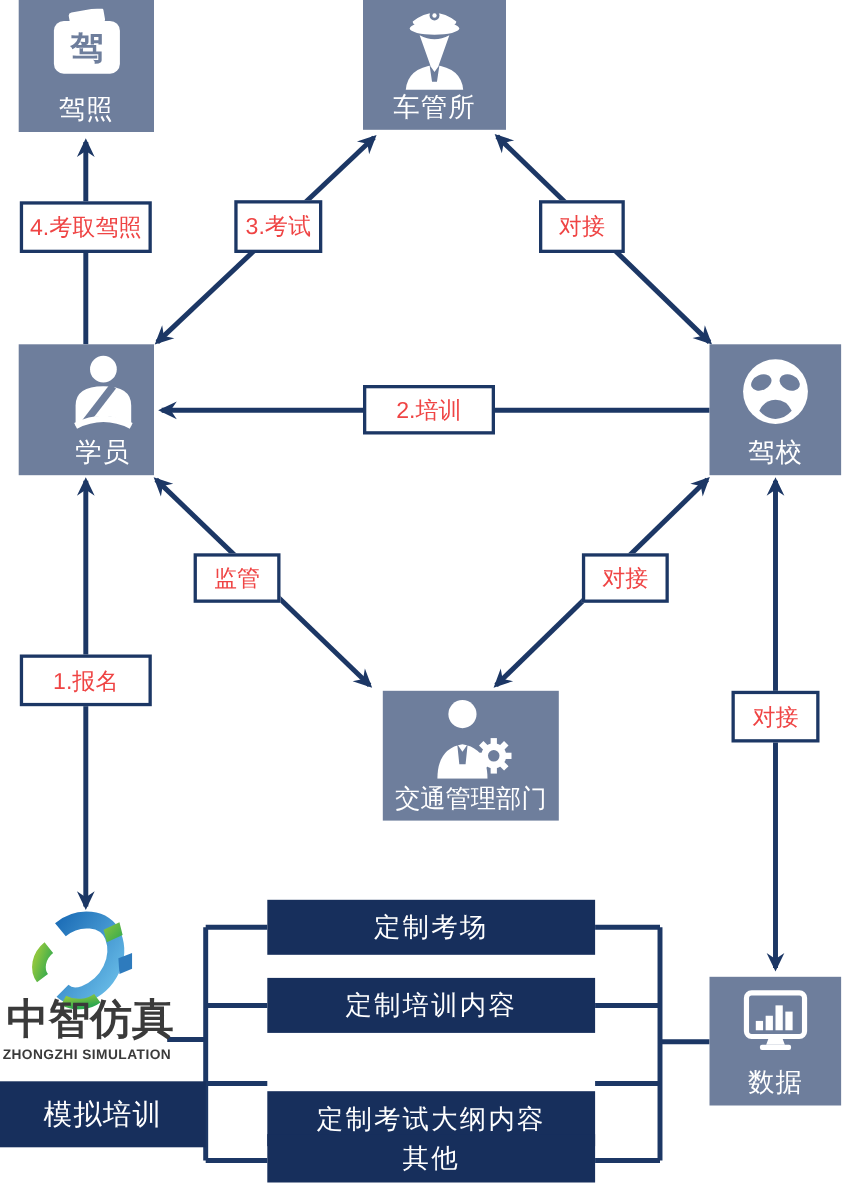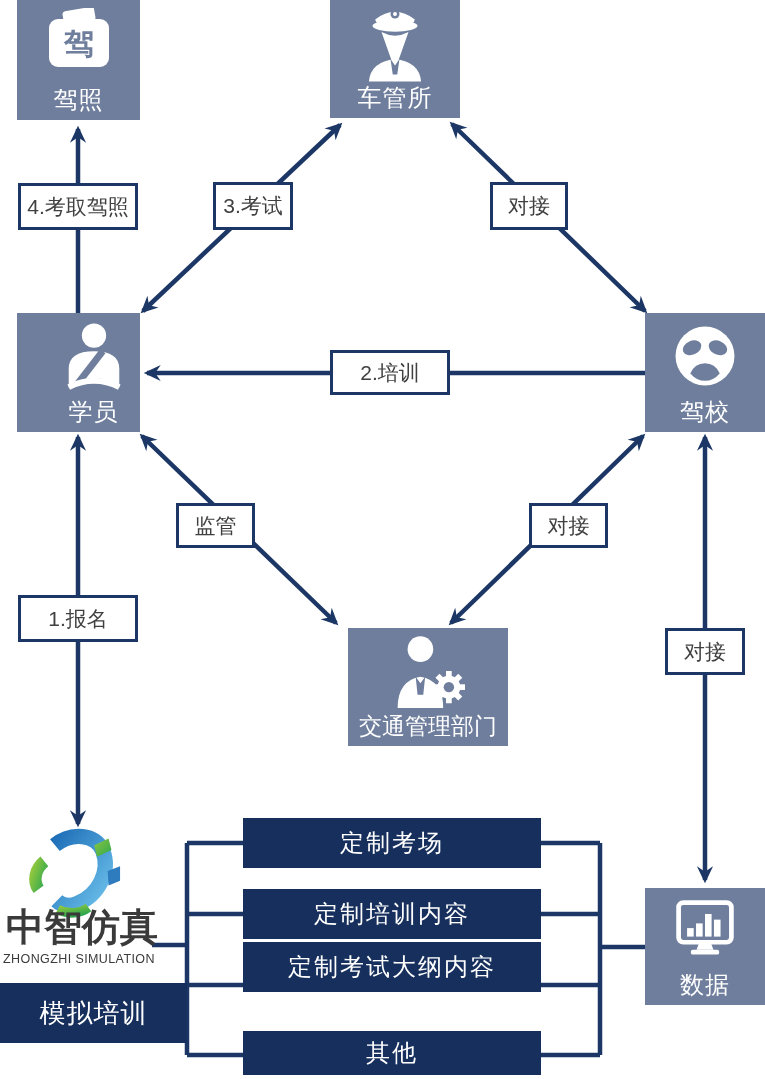--- a/index.html
+++ b/index.html
@@ -10,41 +10,41 @@
   .connectors{position:absolute;left:0;top:0;width:765px;height:1079px;}
   .node{
     position:absolute;background:#6e7e9c;color:#ffffff;
     display:flex;flex-direction:column;align-items:center;justify-content:flex-end;
     box-sizing:border-box;padding-bottom:7px;
   }
   .node .icon-wrap{flex:1;display:flex;align-items:center;justify-content:center;width:100%;}
   .node .node-label{font-size:24px;line-height:1.1;letter-spacing:1px;white-space:nowrap;}
   .node-traffic .node-label{font-size:23px;letter-spacing:0;}
   .edge-label{
-    position:absolute;background:#ffffff;border:3px solid #1c3765;color:#404040;
+    position:absolute;background:#ffffff;border:3px solid #1c3765;color:#ef4444;
     display:flex;align-items:center;justify-content:center;
     font-size:21px;box-sizing:border-box;white-space:nowrap;
   }
   .solution{
     position:absolute;left:243px;width:298px;background:#172f5c;color:#ffffff;
     display:flex;align-items:center;justify-content:center;
     font-size:24px;letter-spacing:2px;
   }
   .tagline{
     position:absolute;left:0;top:983px;width:187px;height:60px;background:#172f5c;color:#ffffff;
     display:flex;align-items:center;justify-content:center;font-size:26px;letter-spacing:1px;
   }
   .logo-icon{position:absolute;left:22px;top:826px;}
   .logo-title{
     position:absolute;left:0;top:906px;width:158px;text-align:right;
     font-size:38px;font-weight:bold;color:#3a3a3a;line-height:1.15;white-space:nowrap;
   }
   .logo-sub{
     position:absolute;left:0;top:952px;width:158px;text-align:center;
-    font-size:12.5px;font-weight:normal;color:#3a3a3a;letter-spacing:0.4px;white-space:nowrap;
+    font-size:12.5px;font-weight:bold;color:#3a3a3a;letter-spacing:0.4px;white-space:nowrap;
   }
 </style>
 </head>
 <body>
 
 <div class="canvas">
 
   <svg class="connectors" viewBox="0 0 765 1079">
     <defs>
       <marker id="ah" viewBox="0 0 12 12" refX="9.5" refY="6" markerWidth="4.3" markerHeight="4.3" orient="auto-start-reverse">
@@ -156,21 +156,21 @@
   <div class="edge-label" style="left:213px;top:182px;width:80px;height:48px;">3.考试</div>
   <div class="edge-label" style="left:490px;top:182px;width:78px;height:48px;">对接</div>
   <div class="edge-label" style="left:330px;top:350px;width:120px;height:45px;">2.培训</div>
   <div class="edge-label" style="left:176px;top:503px;width:79px;height:45px;">监管</div>
   <div class="edge-label" style="left:529px;top:503px;width:79px;height:45px;">对接</div>
   <div class="edge-label" style="left:18px;top:595px;width:120px;height:47px;">1.报名</div>
   <div class="edge-label" style="left:665px;top:628px;width:80px;height:47px;">对接</div>
 
   <div class="solution" style="top:818px;height:50px;">定制考场</div>
   <div class="solution" style="top:889px;height:50px;">定制培训内容</div>
-  <div class="solution" style="top:942px;height:50px;">定制考试大纲内容</div>
+  <div class="solution" style="top:992px;height:50px;">定制考试大纲内容</div>
   <div class="solution" style="top:1031px;height:44px;">其他</div>
 
   <svg class="logo-icon" width="108" height="92" viewBox="0 0 110 96">
     <defs>
       <linearGradient id="lgb" x1="0" y1="0" x2="1" y2="1">
         <stop offset="0" stop-color="#1e6fb8"></stop>
           <stop offset="1" stop-color="#6cc0ea"></stop>
       </linearGradient>
       <linearGradient id="lgg" x1="0" y1="0" x2="1" y2="1">
         <stop offset="0" stop-color="#8dc63f"></stop>

